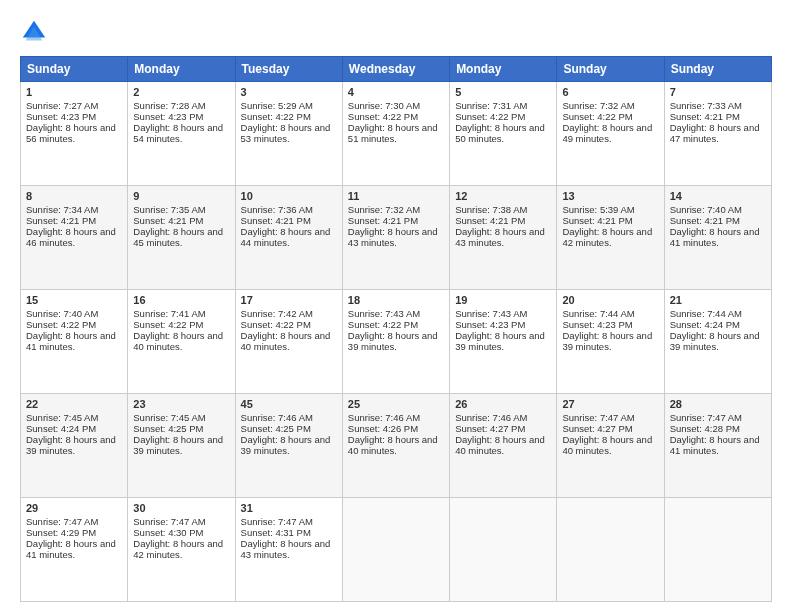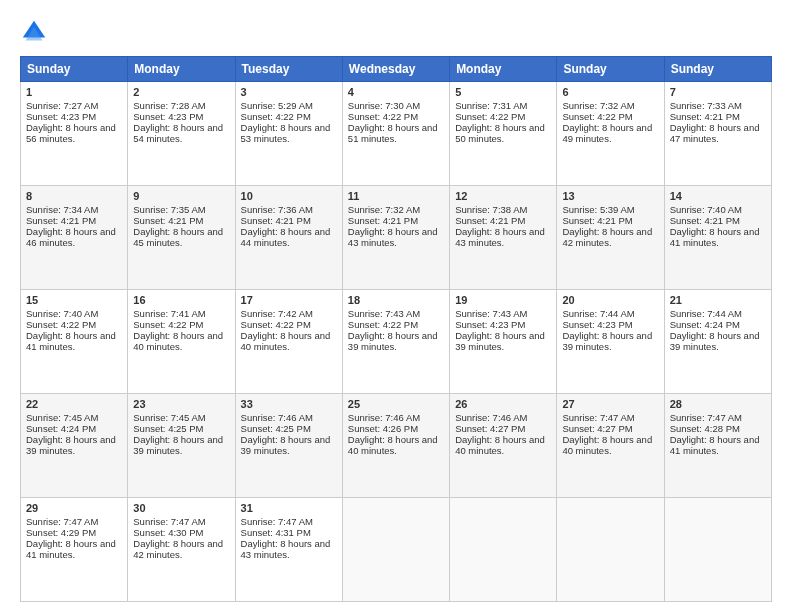--- a/index.html
+++ b/index.html
@@ -152,21 +152,21 @@
           <td><span class="day-num">16</span><span>Sunrise: 7:41 AM</span><br><span>Sunset: 4:22 PM</span><br><span>Daylight: 8 hours and 40 minutes.</span></td>
           <td><span class="day-num">17</span><span>Sunrise: 7:42 AM</span><br><span>Sunset: 4:22 PM</span><br><span>Daylight: 8 hours and 40 minutes.</span></td>
           <td><span class="day-num">18</span><span>Sunrise: 7:43 AM</span><br><span>Sunset: 4:22 PM</span><br><span>Daylight: 8 hours and 39 minutes.</span></td>
           <td><span class="day-num">19</span><span>Sunrise: 7:43 AM</span><br><span>Sunset: 4:23 PM</span><br><span>Daylight: 8 hours and 39 minutes.</span></td>
           <td><span class="day-num">20</span><span>Sunrise: 7:44 AM</span><br><span>Sunset: 4:23 PM</span><br><span>Daylight: 8 hours and 39 minutes.</span></td>
           <td><span class="day-num">21</span><span>Sunrise: 7:44 AM</span><br><span>Sunset: 4:24 PM</span><br><span>Daylight: 8 hours and 39 minutes.</span></td>
         </tr>
         <tr>
           <td><span class="day-num">22</span><span>Sunrise: 7:45 AM</span><br><span>Sunset: 4:24 PM</span><br><span>Daylight: 8 hours and 39 minutes.</span></td>
           <td><span class="day-num">23</span><span>Sunrise: 7:45 AM</span><br><span>Sunset: 4:25 PM</span><br><span>Daylight: 8 hours and 39 minutes.</span></td>
-          <td><span class="day-num">33</span><span>Sunrise: 7:46 AM</span><br><span>Sunset: 4:25 PM</span><br><span>Daylight: 8 hours and 39 minutes.</span></td>
+          <td><span class="day-num">45</span><span>Sunrise: 7:46 AM</span><br><span>Sunset: 4:25 PM</span><br><span>Daylight: 8 hours and 39 minutes.</span></td>
           <td><span class="day-num">25</span><span>Sunrise: 7:46 AM</span><br><span>Sunset: 4:26 PM</span><br><span>Daylight: 8 hours and 40 minutes.</span></td>
           <td><span class="day-num">26</span><span>Sunrise: 7:46 AM</span><br><span>Sunset: 4:27 PM</span><br><span>Daylight: 8 hours and 40 minutes.</span></td>
           <td><span class="day-num">27</span><span>Sunrise: 7:47 AM</span><br><span>Sunset: 4:27 PM</span><br><span>Daylight: 8 hours and 40 minutes.</span></td>
           <td><span class="day-num">28</span><span>Sunrise: 7:47 AM</span><br><span>Sunset: 4:28 PM</span><br><span>Daylight: 8 hours and 41 minutes.</span></td>
         </tr>
         <tr>
           <td><span class="day-num">29</span><span>Sunrise: 7:47 AM</span><br><span>Sunset: 4:29 PM</span><br><span>Daylight: 8 hours and 41 minutes.</span></td>
           <td><span class="day-num">30</span><span>Sunrise: 7:47 AM</span><br><span>Sunset: 4:30 PM</span><br><span>Daylight: 8 hours and 42 minutes.</span></td>
           <td><span class="day-num">31</span><span>Sunrise: 7:47 AM</span><br><span>Sunset: 4:31 PM</span><br><span>Daylight: 8 hours and 43 minutes.</span></td>
           <td class="empty-cell"></td>

